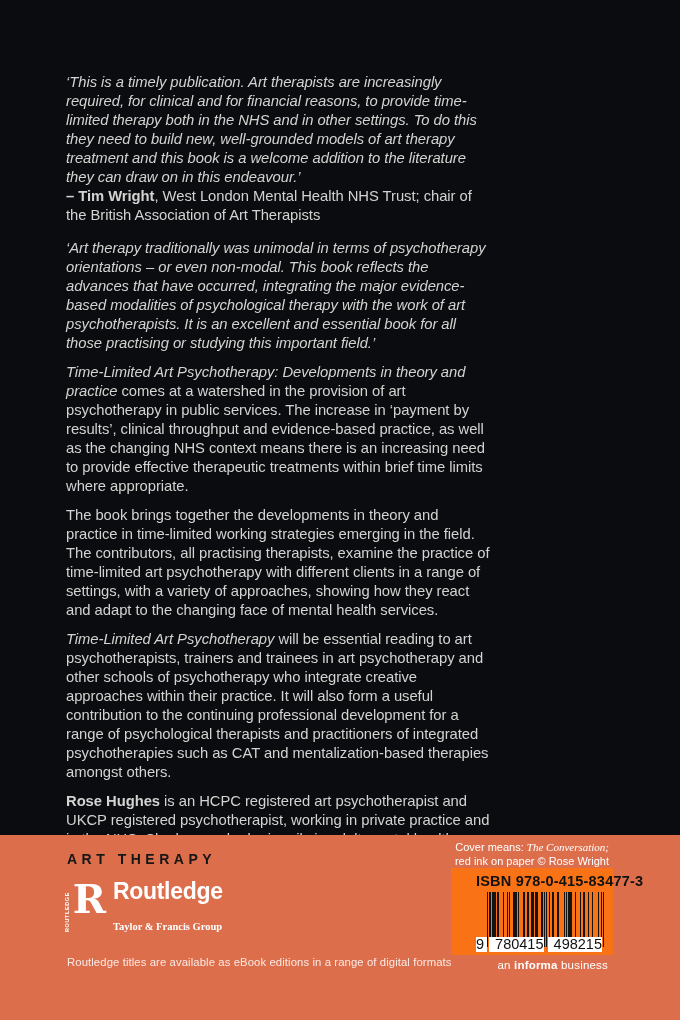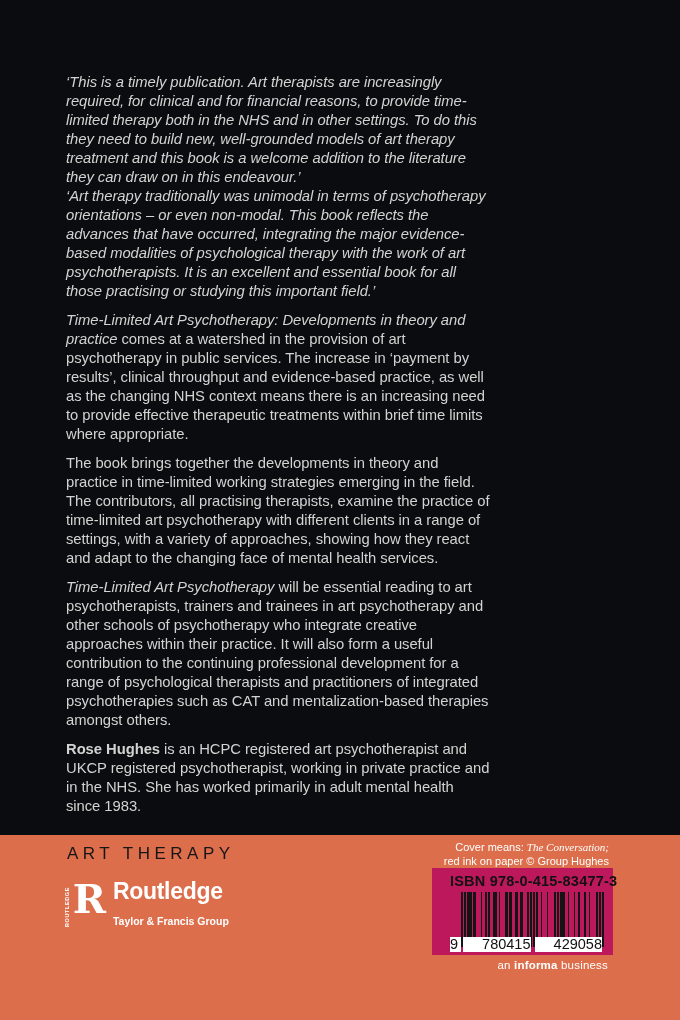--- a/index.html
+++ b/index.html
@@ -27,55 +27,55 @@
   .attr .attr-name{font-weight:bold;}
   .body-para{margin:10px 0 0 0;}
   .body-para .lead-italic{font-style:italic;text-align:center;}
   .bio-name{font-weight:bold;}
   
   .orange-panel{
     position:absolute;left:0;top:835px;width:680px;height:185px;
     background:var(--panel-orange,#dd6e4c);
   }
   .category{
-    position:absolute;left:67px;top:9px;
+    position:absolute;left:67px;top:16px;
     color:var(--category-text,#161616);
-    font-weight:normal;font-size:17px;letter-spacing:4.5px;
+    font-weight:bold;font-size:14px;letter-spacing:4.5px;
   }
   .logo{position:absolute;left:64px;top:45px;display:flex;color:#fff;}
   .logo-mark{display:flex;align-items:stretch;}
   .logo-vertical{
     writing-mode:vertical-rl;transform:rotate(180deg);
     font-size:5.5px;font-weight:bold;letter-spacing:0.6px;line-height:1.4;
     margin-right:1px;
   }
   .logo-r{
     font-family:"DejaVu Serif",serif;font-weight:bold;
     font-size:40px;line-height:38px;
   }
   .logo-text{margin-left:7px;display:flex;flex-direction:column;justify-content:center;}
   .logo-name{font-size:23px;font-weight:bold;line-height:23px;letter-spacing:-0.3px;}
-  .logo-group{font-size:10.5px;font-weight:bold;margin-top:12px;}
+  .logo-group{font-size:10.5px;font-weight:bold;margin-top:18px;font-family:Liberation Serif, serif;}
   .website{
     position:absolute;left:67px;top:97px;
     color:#fff;font-size:13.5px;letter-spacing:0.2px;
   }
   .ebook-note{
     position:absolute;left:67px;top:121px;
     color:rgba(255,255,255,0.85);font-size:11.3px;letter-spacing:0.1px;
   }
   .credit{
     position:absolute;right:71px;top:6px;text-align:right;
     color:#fff;font-size:11px;line-height:13.5px;
   }
   .credit em{font-style:italic;font-family:Liberation Serif, serif;}
   .isbn-box{
-    position:absolute;right:67px;top:33px;width:181px;height:87px;
-    box-sizing:border-box;background:#be185d;
-    padding:5px 9px 4px 18px;
+    position:absolute;right:67px;top:33px;width:162px;height:87px;
+    box-sizing:border-box;background:#f97316;
+    padding:5px 9px 4px 25px;
   }
   .isbn-label{
     text-align:center;color:#111;font-weight:bold;
     font-size:14.5px;letter-spacing:0.2px;white-space:nowrap;
   }
   .barcode{position:relative;margin-top:3px;height:60px;}
   .bars{display:flex;align-items:flex-start;height:58px;padding-left:11px;}
   .bc{width:1.58px;height:46px;}
   .bc.on{background:#141414;}
   .bc.gd.on{height:55px;}
@@ -93,20 +93,21 @@
   .informa b{font-weight:bold;}
 </style>
 </head>
 <body>
 
 <div class="cover">
 
   <div class="black-panel">
 
     <p class="quote">‘This is a timely publication. Art therapists are increasingly required, for clinical and for financial reasons, to provide time-limited therapy both in the NHS and in other settings. To do this they need to build new, well-grounded models of art therapy treatment and this book is a welcome addition to the literature they can draw on in this endeavour.’</p>
+    <p class="attr"><span class="attr-name">– Tim Wright</span><span>, West London Mental Health NHS Trust; chair of the British Association of Art Therapists</span></p>
 
     <p class="quote">‘Art therapy traditionally was unimodal in terms of psychotherapy orientations – or even non-modal. This book reflects the advances that have occurred, integrating the major evidence-based modalities of psychological therapy with the work of art psychotherapists. It is an excellent and essential book for all those practising or studying this important field.’</p>
 
     <p class="body-para"><em class="lead-italic">Time-Limited Art Psychotherapy: Developments in theory and practice</em><span> comes at a watershed in the provision of art psychotherapy in public services. The increase in ‘payment by results’, clinical throughput and evidence-based practice, as well as the changing NHS context means there is an increasing need to provide effective therapeutic treatments within brief time limits where appropriate.</span></p>
 
     <p class="body-para"><span>The book brings together the developments in theory and practice in time-limited working strategies emerging in the field. The contributors, all practising therapists, examine the practice of time-limited art psychotherapy with different clients in a range of settings, with a variety of approaches, showing how they react and adapt to the changing face of mental health services.</span></p>
 
     <p class="body-para"><em class="lead-italic">Time-Limited Art Psychotherapy</em><span> will be essential reading to art psychotherapists, trainers and trainees in art psychotherapy and other schools of psychotherapy who integrate creative approaches within their practice. It will also form a useful contribution to the continuing professional development for a range of psychological therapists and practitioners of integrated psychotherapies such as CAT and mentalization-based therapies amongst others.</span></p>
 
     <p class="body-para"><span class="bio-name">Rose Hughes</span><span> is an HCPC registered art psychotherapist and UKCP registered psychotherapist, working in private practice and in the NHS. She has worked primarily in adult mental health since 1983.</span></p>
@@ -122,24 +123,25 @@
         <span class="logo-vertical">ROUTLEDGE</span>
         <span class="logo-r">R</span>
       </div>
       <div class="logo-text">
         <span class="logo-name">Routledge</span>
         <span class="logo-group">Taylor &amp; Francis Group</span>
       </div>
     </div>
 
 
+    <div class="ebook-note">Routledge titles are available as eBook editions in a range of digital formats</div>
 
     <div class="credit">
       <span>Cover means: </span><em>The Conversation;</em><br>
-      <span>red ink on paper © Group Hughes</span>
+      <span>red ink on paper © Rose Wright</span>
     </div>
 
     <div class="isbn-box">
       <div class="isbn-label">ISBN 978-0-415-83477-3</div>
       <div class="barcode">
         <div class="bars">
             <div class="bc on gd"></div>
             <div class="bc gd"></div>
             <div class="bc on gd"></div>
             <div class="bc"></div>
@@ -231,21 +233,21 @@
             <div class="bc"></div>
             <div class="bc on"></div>
             <div class="bc"></div>
             <div class="bc on gd"></div>
             <div class="bc gd"></div>
             <div class="bc on gd"></div>
           </div>
         <div class="bc-digits">
           <span class="bc-digit-left">9</span>
           <span class="bc-digit-group">780415</span>
-          <span class="bc-digit-group">429058</span>
+          <span class="bc-digit-group">498215</span>
         </div>
       </div>
     </div>
 
     <div class="informa">
       <span>an </span><b>informa</b><span> business</span>
     </div>
 
   </div>
 </div>

